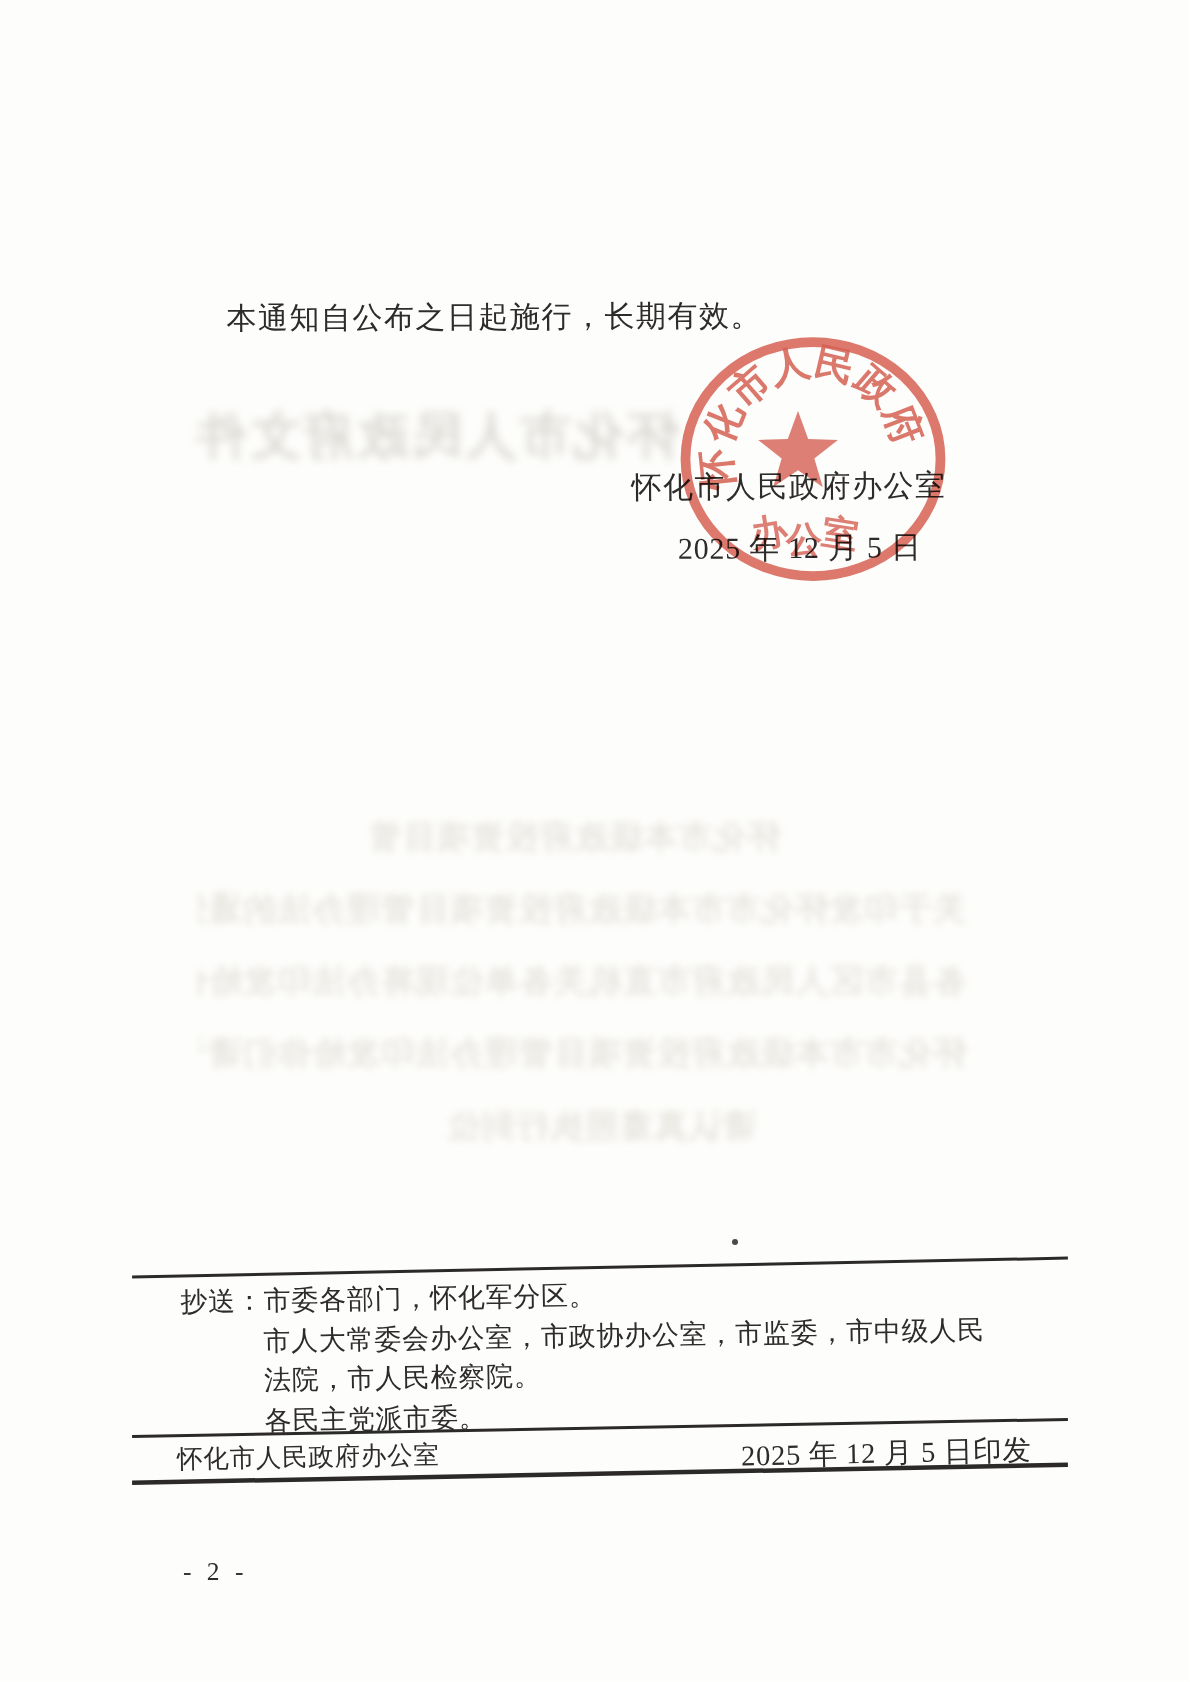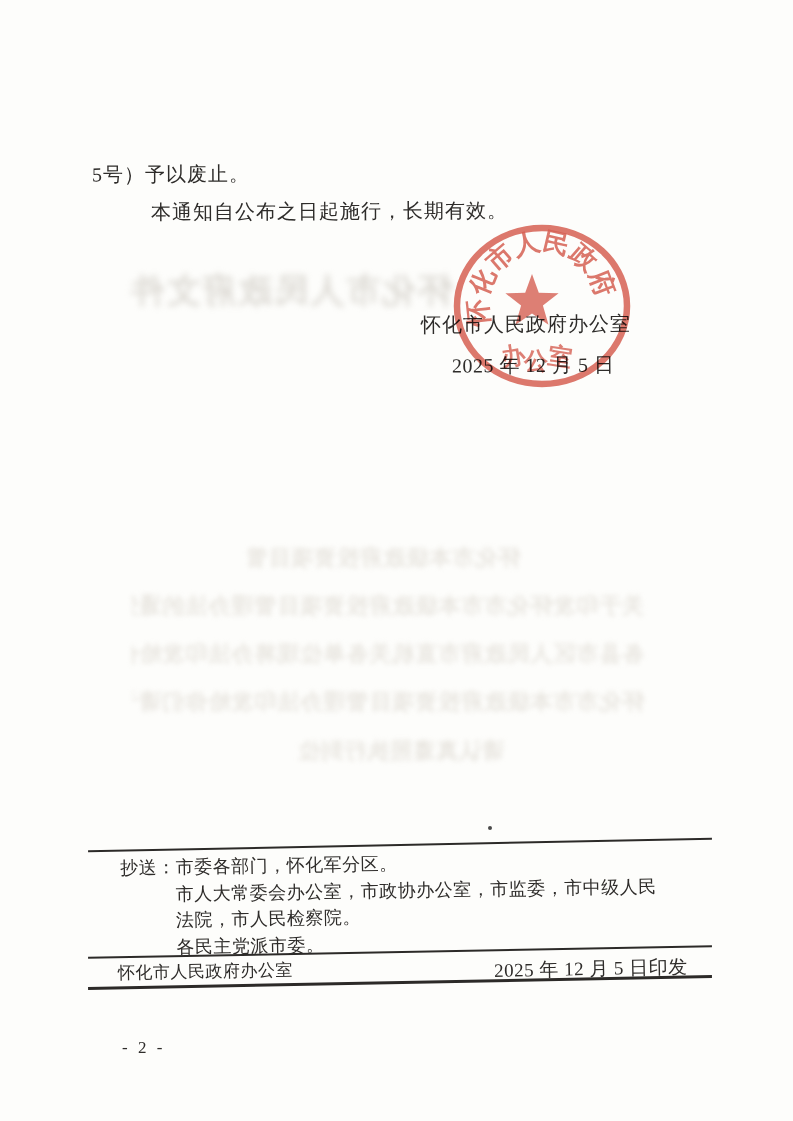--- a/index.html
+++ b/index.html
@@ -50,21 +50,20 @@
   .colophon-issuer{position:absolute;left:118px;top:960px;font-size:17px;letter-spacing:0.5px;white-space:nowrap;transform:rotate(-1deg);}
   .colophon-date{position:absolute;left:494px;top:956px;font-size:19px;letter-spacing:0.5px;white-space:nowrap;transform:rotate(-1.2deg);}
 
   .page-num{position:absolute;left:122px;top:1038px;font-size:17px;letter-spacing:3px;white-space:nowrap;}
 </style>
 </head>
 <body>
 
 <div class="page">
 
-  <div class="body-line line1">5号）予以废止。</div>
   <div class="body-line line2">本通知自公布之日起施行，长期有效。</div>
 
   <div class="ghost ghost-title">怀化市人民政府文件</div>
 
   <div class="sig-org">怀化市人民政府办公室</div>
   <div class="sig-date">2025 年 12 月 5 日</div>
 
   <svg class="seal" viewBox="0 0 188 176" xmlns="http://www.w3.org/2000/svg">
     <ellipse cx="93" cy="91" rx="85" ry="78" fill="none" stroke="#d24a3c" stroke-width="6.5" opacity="0.85"></ellipse>
     <polygon points="83,59 89.8,77.7 109.6,78.3 93.9,90.6 99.5,109.7 83,98.5 66.5,109.7 72.1,90.6 56.4,78.3 76.2,77.7" fill="#d24a3c" opacity="0.8"></polygon>

